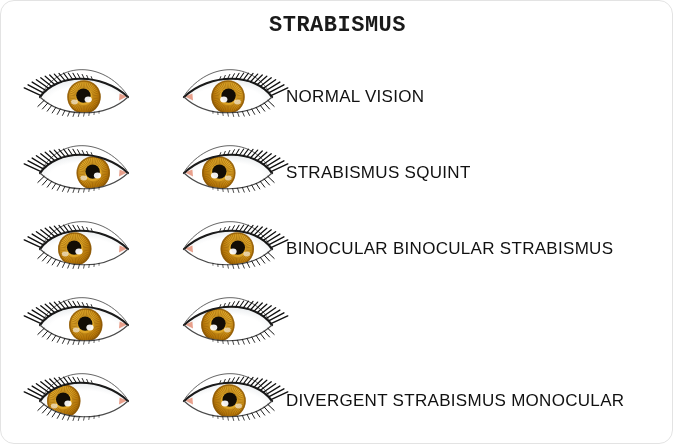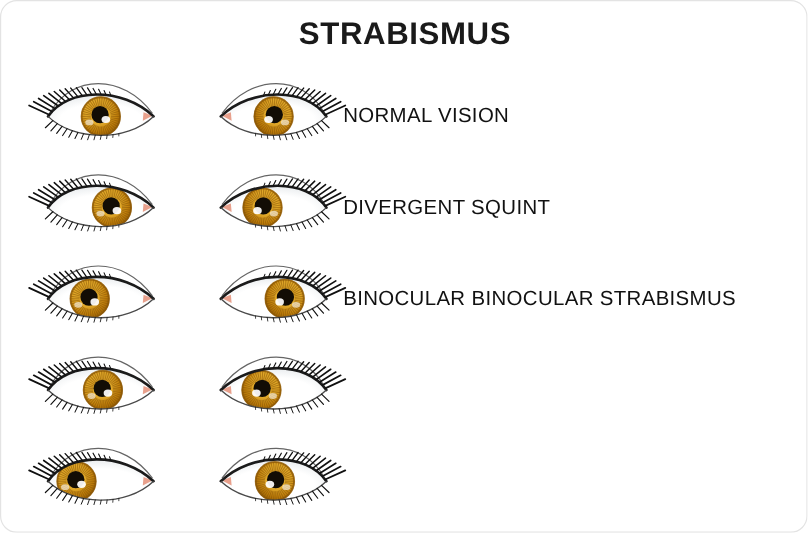--- a/index.html
+++ b/index.html
@@ -20,25 +20,25 @@
     border-radius: 14px;
     box-sizing: border-box;
     overflow: hidden;
   }
   #page-title {
     position: absolute;
     top: 12px;
     left: 0;
     width: 673px;
     text-align: center;
-    font-size: 26px;
+    font-size: 22px;
     font-weight: bold;
     letter-spacing: 0.5px;
     color: #1a1a1a;
-    font-family: Liberation Sans, sans-serif;
+    font-family: Liberation Mono, monospace;
   }
   #rows {
     position: absolute;
     top: 58px;
     left: 0;
     width: 673px;
   }
   .condition-row {
     position: relative;
     height: 76px;
@@ -548,21 +548,21 @@
                   <line x1="50.38704000000001" y1="45.68228688000001" x2="49.314679299027084" y2="49.50877233133998" stroke-width="0.75"></line>
                   <line x1="55.330220000000004" y1="45.81971958" x2="54.60174015727982" y2="49.19469045916175" stroke-width="0.72"></line>
                   <line x1="60.280000000000015" y1="45.640289280000005" x2="59.837765925450654" y2="48.550129668345356" stroke-width="0.69"></line>
                   <line x1="65.20338000000001" y1="45.141430979999996" x2="64.990479910674" y2="47.57779354851327" stroke-width="0.66"></line>
                   <line x1="70.06736000000001" y1="44.320579679999994" x2="70.02664027798937" y2="46.28031824919966" stroke-width="0.63"></line>
                 </g>
               </g>
             </svg>
           </div>
         </div>
-        <div class="row-label">DIVERGENT SQUINT</div>
+        <div class="row-label">STRABISMUS SQUINT</div>
       </div>
       <div class="condition-row">
         <div class="eye-pair">
           <div class="eye-slot left-eye">
             <svg viewBox="0 0 110 60" class="eye-svg">
               <defs>
                 <clipPath id="clipe4">
                   <path d="M 11 30 C 27.72 6.059999999999999 72.6 5.300000000000001 99 30 C 76.12 51.66 32.12 50.52 11 30 Z"></path>
                 </clipPath>
                 <radialGradient id="sge4" cx="50%" cy="62%" r="62%">
@@ -1258,16 +1258,17 @@
                   <line x1="50.38704000000001" y1="45.68228688000001" x2="49.314679299027084" y2="49.50877233133998" stroke-width="0.75"></line>
                   <line x1="55.330220000000004" y1="45.81971958" x2="54.60174015727982" y2="49.19469045916175" stroke-width="0.72"></line>
                   <line x1="60.280000000000015" y1="45.640289280000005" x2="59.837765925450654" y2="48.550129668345356" stroke-width="0.69"></line>
                   <line x1="65.20338000000001" y1="45.141430979999996" x2="64.990479910674" y2="47.57779354851327" stroke-width="0.66"></line>
                   <line x1="70.06736000000001" y1="44.320579679999994" x2="70.02664027798937" y2="46.28031824919966" stroke-width="0.63"></line>
                 </g>
               </g>
             </svg>
           </div>
         </div>
+        <div class="row-label">DIVERGENT STRABISMUS MONOCULAR</div>
       </div>
     </div>
 
 </div>
 
 </body></html>

